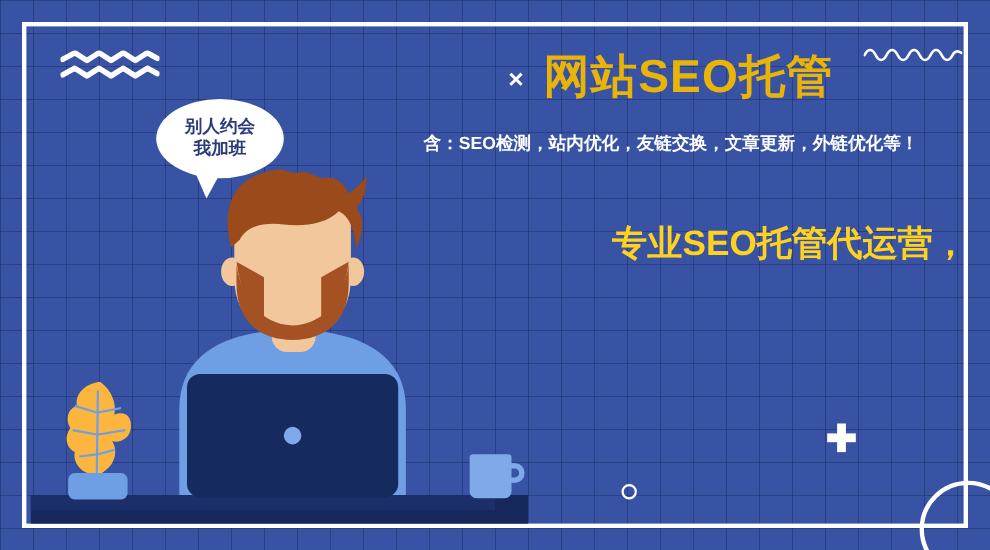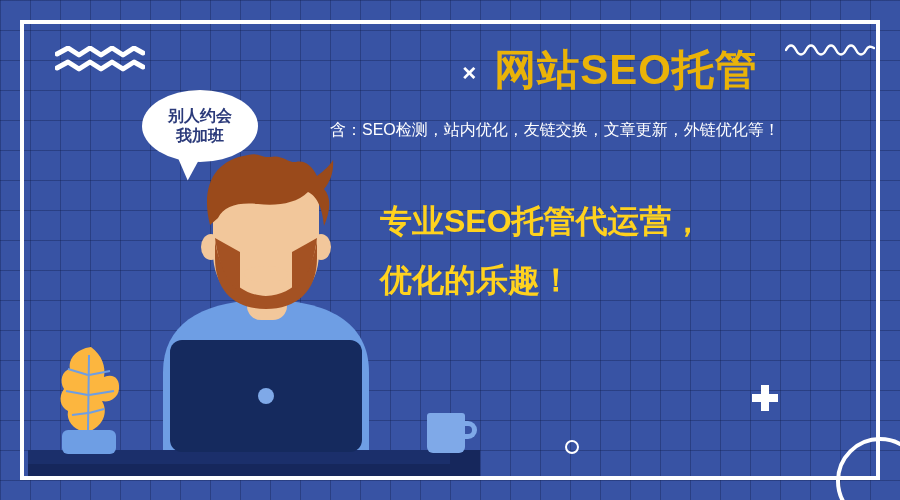--- a/index.html
+++ b/index.html
@@ -113,34 +113,34 @@
     font-weight: bold;
     letter-spacing: 1px;
     line-height: 1.1;
     white-space: nowrap;
   }
   .subtitle {
     position: absolute;
     left: 330px;
     top: 120px;
     width: 560px;
-    text-align: left;
+    text-align: center;
     color: #ffffff;
     font-size: 16px;
-    font-weight: normal;
+    font-weight: bold;
     letter-spacing: 0px;
     white-space: nowrap;
   }
 
   .tagline {
     position: absolute;
     left: 380px;
     top: 192px;
     width: 500px;
-    text-align: left;
+    text-align: right;
     color: #ffd21e;
     font-size: 32px;
     font-weight: bold;
     line-height: 1.85;
   }
   .tagline .tline { display: block; white-space: nowrap; }
 
   
   .bubble {
     position: absolute;
@@ -334,21 +334,20 @@
   </div>
 
   <div class="title-row">
     <span class="title-x">×</span>
     <span class="title-text">网站SEO托管</span>
   </div>
   <div class="subtitle">含：SEO检测，站内优化，友链交换，文章更新，外链优化等！</div>
 
   <div class="tagline">
     <span class="tline">专业SEO托管代运营，</span>
-    <span class="tline">优化的乐趣！</span>
   </div>
 
   <div class="frame"></div>
   <div class="corner-circle"></div>
   <div class="plus-mark"></div>
   <div class="small-circle"></div>
 
 </div>
 
 </body></html>

